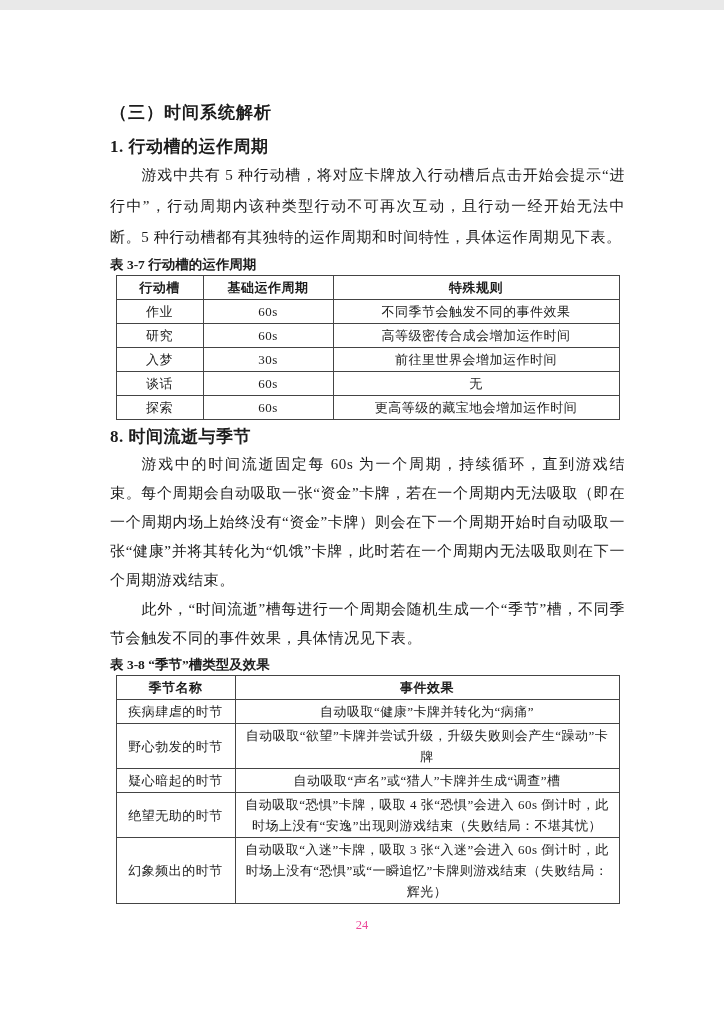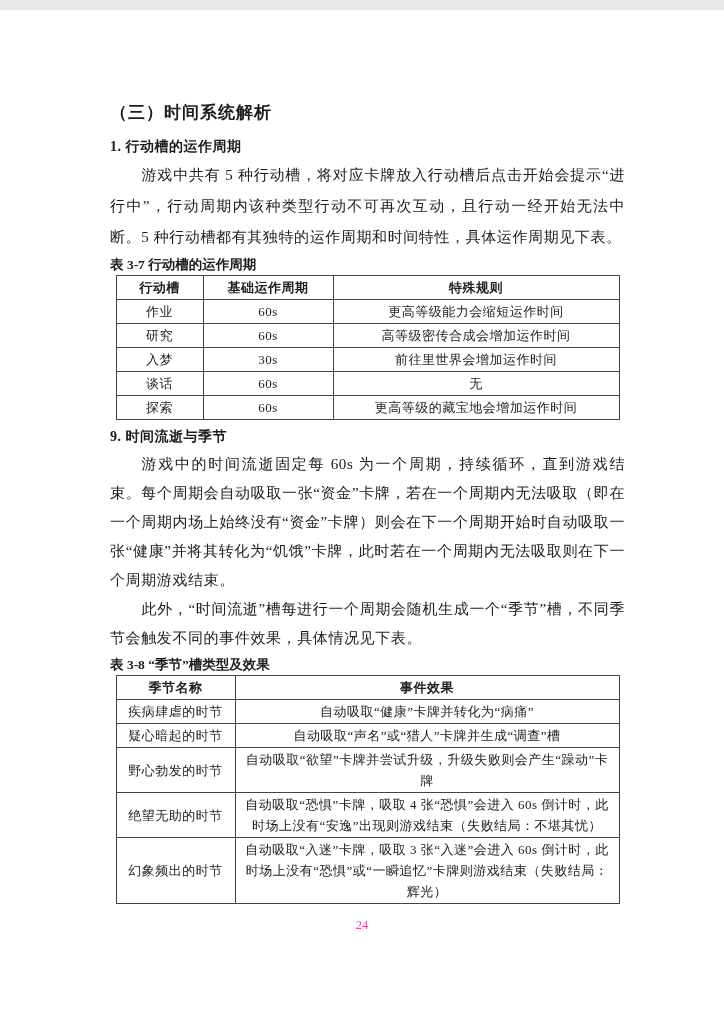--- a/index.html
+++ b/index.html
@@ -20,21 +20,21 @@
     top: 90px;
     width: 515px;
   }
   .h-section {
     font-size: 17px;
     font-weight: bold;
     line-height: 26px;
     letter-spacing: 1px;
   }
   .h-sub {
-    font-size: 14px;
+    font-size: 17px;
     font-weight: bold;
     line-height: 26px;
     letter-spacing: 0.5px;
     margin-top: 8px;
   }
   .h-sub2 { margin-top: 2px; }
   .para {
     font-size: 15px;
     line-height: 31px;
     text-align: justify;
@@ -95,21 +95,21 @@
         </colgroup>
       <tbody>
           <tr>
         <th>行动槽</th>
         <th>基础运作周期</th>
         <th>特殊规则</th>
       </tr>
       <tr>
         <td>作业</td>
         <td>60s</td>
-        <td>更高等级能力会缩短运作时间</td>
+        <td>不同季节会触发不同的事件效果</td>
       </tr>
       <tr>
         <td>研究</td>
         <td>60s</td>
         <td>高等级密传合成会增加运作时间</td>
       </tr>
       <tr>
         <td>入梦</td>
         <td>30s</td>
         <td>前往里世界会增加运作时间</td>
@@ -120,47 +120,47 @@
         <td>无</td>
       </tr>
       <tr>
         <td>探索</td>
         <td>60s</td>
         <td>更高等级的藏宝地会增加运作时间</td>
       </tr>
     </tbody>
       </table>
 
-    <div class="h-sub h-sub2" style="margin-top:4px;">9. 时间流逝与季节</div>
+    <div class="h-sub h-sub2" style="margin-top:4px;">8. 时间流逝与季节</div>
 
     <p class="para para-tight">游戏中的时间流逝固定每 60s 为一个周期，持续循环，直到游戏结束。每个周期会自动吸取一张“资金”卡牌，若在一个周期内无法吸取（即在一个周期内场上始终没有“资金”卡牌）则会在下一个周期开始时自动吸取一张“健康”并将其转化为“饥饿”卡牌，此时若在一个周期内无法吸取则在下一个周期游戏结束。</p>
     <p class="para para-tight">此外，“时间流逝”槽每进行一个周期会随机生成一个“季节”槽，不同季节会触发不同的事件效果，具体情况见下表。</p>
 
     <div class="tbl-caption">表 3-8 “季节”槽类型及效果</div>
     <table>
       <colgroup>
           <col style="width:119px">
           <col style="width:384px">
         </colgroup>
       <tbody>
           <tr>
         <th>季节名称</th>
         <th>事件效果</th>
       </tr>
       <tr>
         <td>疾病肆虐的时节</td>
         <td>自动吸取“健康”卡牌并转化为“病痛”</td>
       </tr>
       <tr>
+        <td>野心勃发的时节</td>
+        <td>自动吸取“欲望”卡牌并尝试升级，升级失败则会产生“躁动”卡牌</td>
+      </tr>
+      <tr>
         <td>疑心暗起的时节</td>
         <td>自动吸取“声名”或“猎人”卡牌并生成“调查”槽</td>
-      </tr>
-      <tr>
-        <td>野心勃发的时节</td>
-        <td>自动吸取“欲望”卡牌并尝试升级，升级失败则会产生“躁动”卡牌</td>
       </tr>
       <tr>
         <td>绝望无助的时节</td>
         <td>自动吸取“恐惧”卡牌，吸取 4 张“恐惧”会进入 60s 倒计时，此时场上没有“安逸”出现则游戏结束（失败结局：不堪其忧）</td>
       </tr>
       <tr>
         <td>幻象频出的时节</td>
         <td>自动吸取“入迷”卡牌，吸取 3 张“入迷”会进入 60s 倒计时，此时场上没有“恐惧”或“一瞬追忆”卡牌则游戏结束（失败结局：辉光）</td>
       </tr>
     </tbody>

